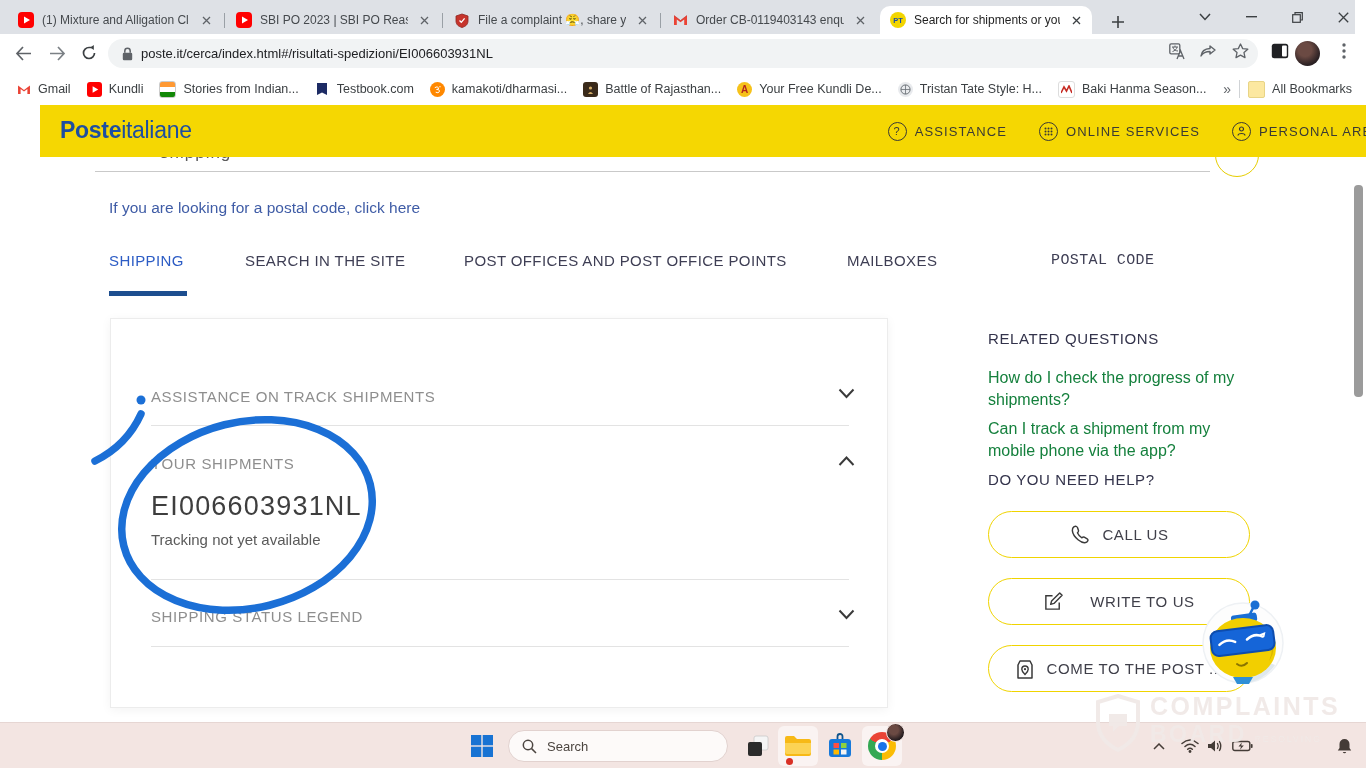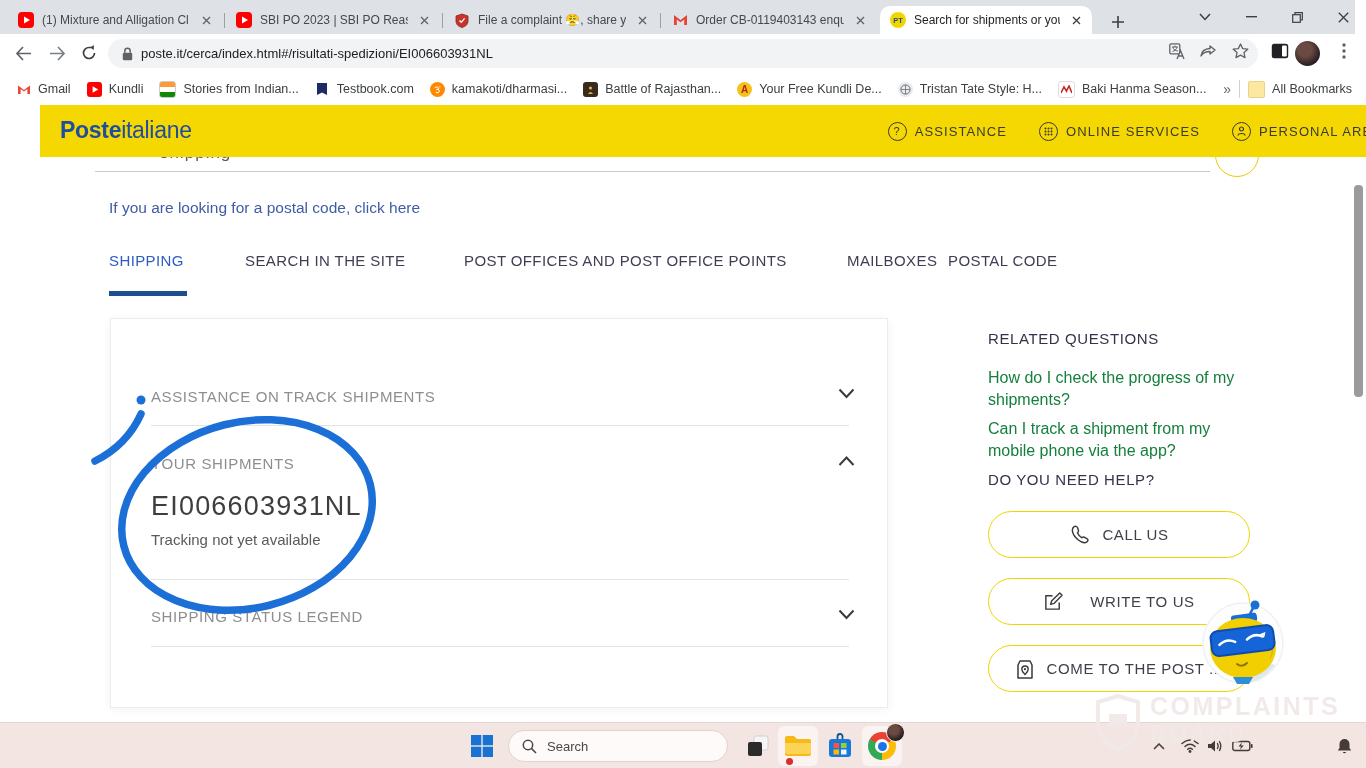--- a/index.html
+++ b/index.html
@@ -373,21 +373,21 @@
     <div class="search-line"></div>
     <div class="search-circle"></div>
 
     <a class="postal-link">If you are looking for a postal code, click here</a>
 
     <div class="site-tabs">
       <span class="stab active" style="left:109px;">SHIPPING</span>
       <span class="stab" style="left:245px;">SEARCH IN THE SITE</span>
       <span class="stab" style="left:464px;">POST OFFICES AND POST OFFICE POINTS</span>
       <span class="stab" style="left:847px;">MAILBOXES</span>
-      <span class="stab" style="left:948px;">POSTAL CODE</span>
+      <span class="stab" style="left:1051px;font-family:Liberation Mono, monospace;">POSTAL CODE</span>
       <span class="stab-underline"></span>
     </div>
 
     <div class="card">
       <div class="acc-label" style="top:69px;">ASSISTANCE ON TRACK SHIPMENTS</div>
       <div class="acc-chev" style="top:66px;">
         <svg width="17" height="11" viewBox="0 0 17 11">
             <polyline points="1.5,1.5 8.5,9 15.5,1.5" fill="none" stroke="#3a3a3a" stroke-width="2"></polyline>
           </svg>
       </div>

